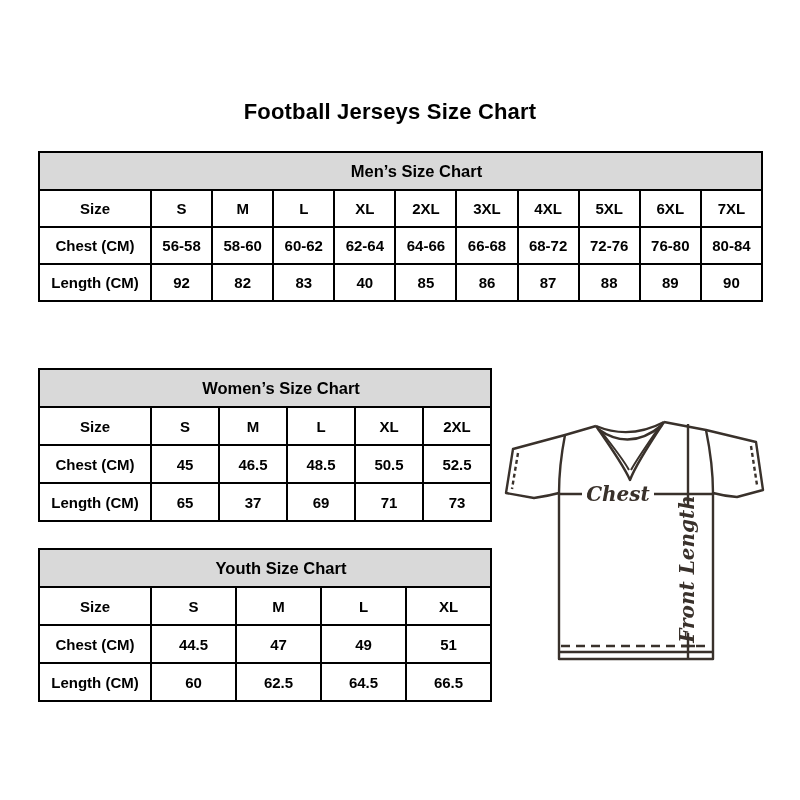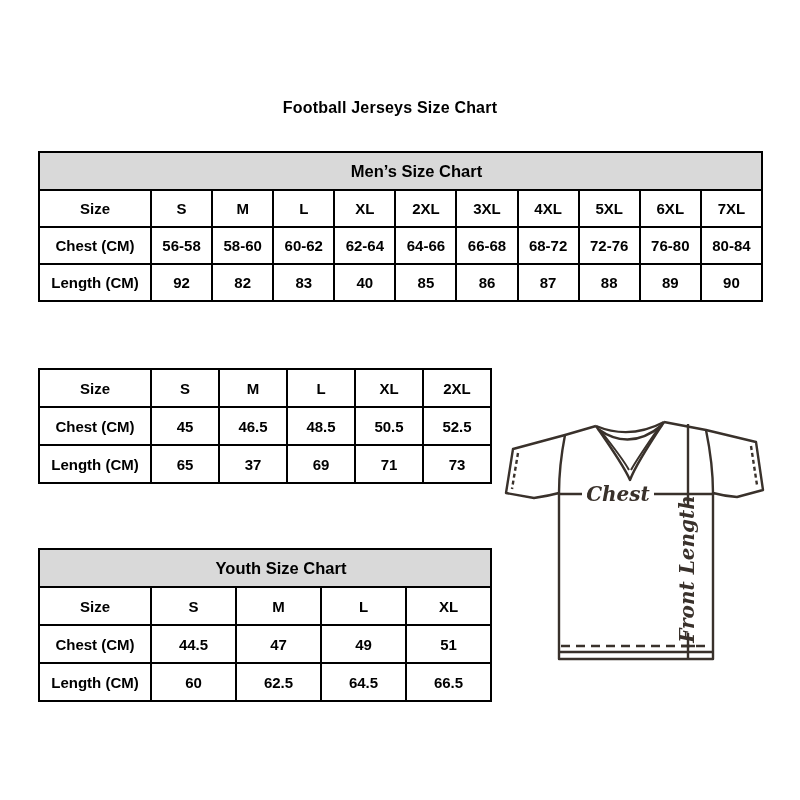--- a/index.html
+++ b/index.html
@@ -2,21 +2,21 @@
 <html><head>
 <meta charset="utf-8">
 <style>
   html,body{margin:0;padding:0;}
   body{
     width:800px;height:800px;position:relative;background:#ffffff;
     font-family:"Liberation Sans",sans-serif;color:#000;
   }
   .page-title{
     position:absolute;top:99px;left:0;width:780px;text-align:center;
-    font-size:16px;font-weight:bold;letter-spacing:.2px;
+    font-size:22px;font-weight:bold;letter-spacing:.2px;
   }
   .size-table{position:absolute;}
   .size-table table{border-collapse:collapse;table-layout:fixed;width:100%;}
   .size-table td{
     border:2px solid #000;text-align:center;vertical-align:middle;
     font-weight:bold;font-size:15px;padding:0;background:#fff;
   }
   .size-table td.hdr{background:#d9d9d9;font-size:16.5px;height:36px;padding-left:32px;}
   .mens{left:38px;top:151px;width:725px;}
   .mens td{height:35px;}
@@ -88,20 +88,23 @@
   </table>
 </div>
 
 <div class="size-table womens">
   <table>
     <colgroup>
         <col style="width:112px">
         <col span="5">
       </colgroup>
     <tbody>
+      <tr>
+        <td class="hdr" colspan="6">Women’s Size Chart</td>
+      </tr>
       <tr>
         <td>Size</td>
         <td>S</td>
         <td>M</td>
         <td>L</td>
         <td>XL</td>
         <td>2XL</td>
       </tr>
       <tr>
         <td>Chest (CM)</td>

